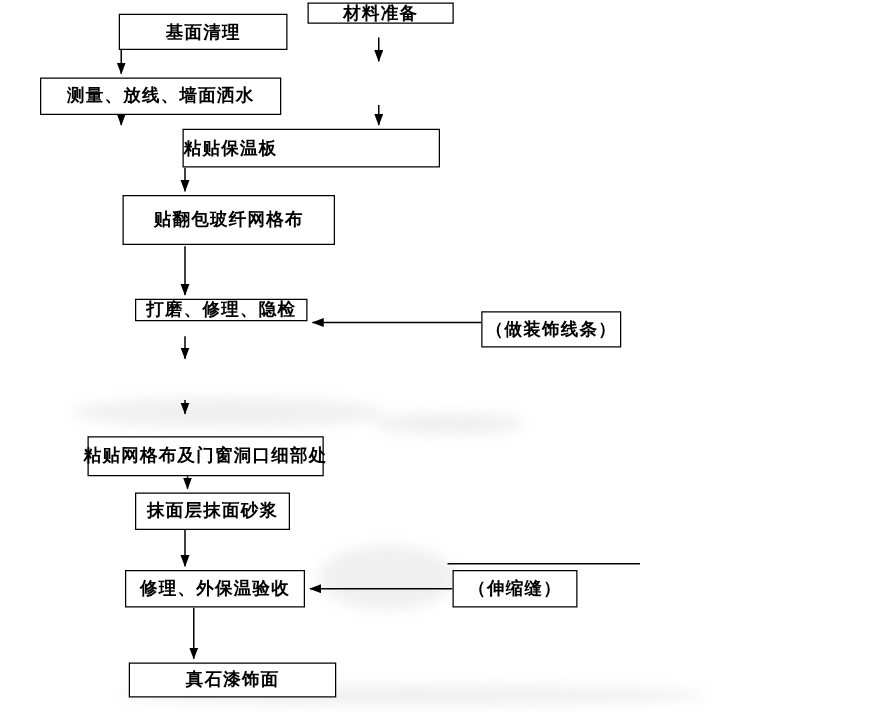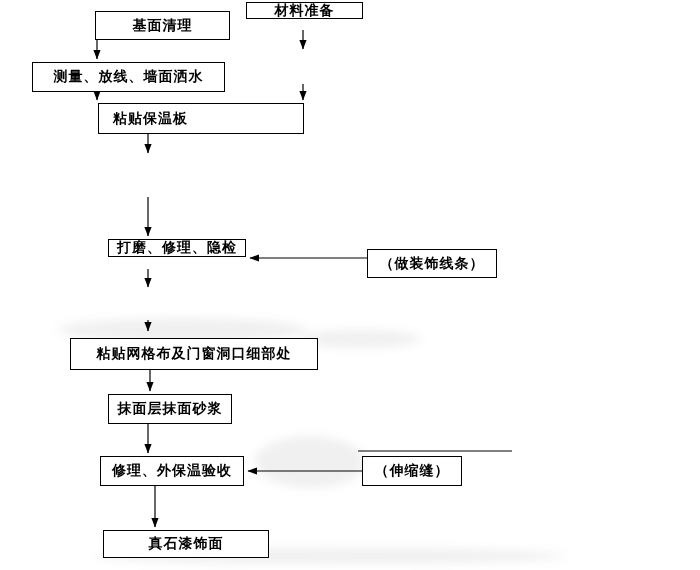--- a/index.html
+++ b/index.html
@@ -6,35 +6,35 @@
   .canvas{
     position:relative;width:700px;height:570px;background:#ffffff;overflow:hidden;
     font-family:"Liberation Serif","DejaVu Serif",serif;
   }
   .node{
     position:absolute;border:1px solid #000;background:#fff;box-sizing:border-box;
     display:flex;align-items:center;justify-content:center;
     font-size:14px;font-weight:700;color:#000;white-space:nowrap;
     letter-spacing:1px;z-index:2;
   }
-  .node.left{justify-content:flex-start;padding-left:14px;}
+  .node.left{justify-content:flex-start;margin-left:48px;}
   .arrows{position:absolute;left:0;top:0;z-index:1;}
   .arrows line{stroke:#000;stroke-width:1.2;}
   .smudge{position:absolute;z-index:0;border-radius:50%;filter:blur(5px);background:rgba(70,70,70,0.08);}
   
   #n-base{left:95px;top:11px;width:135px;height:29px;text-align:right;}
   #n-material{left:246px;top:2px;width:117px;height:17px;}
   #n-dea{left:246px;top:52px;width:117px;height:31px;}
   #n-measure{left:32px;top:62px;width:193px;height:30px;}
   #n-insulation{left:98px;top:103px;width:206px;height:31px;}
   #n-wrapmesh{left:98px;top:156px;width:170px;height:40px;}
   #n-grind{left:108px;top:239px;width:138px;height:18px;}
-  #n-moulding{left:367px;top:249px;width:130px;height:29px;border-width:1px;}
+  #n-moulding{left:385px;top:249px;width:112px;height:29px;border-width:1px;}
   #n-basecoat{left:108px;top:290px;width:138px;height:30px;}
-  #n-meshdetail{left:70px;top:338px;width:248px;height:32px;}
+  #n-meshdetail{left:70px;top:349px;width:189px;height:32px;}
   #n-finishcoat{left:108px;top:394px;width:124px;height:30px;}
   #n-acceptance{left:100px;top:456px;width:144px;height:30px;}
   #n-expansion{left:362px;top:456px;width:100px;height:30px;}
   #n-stonepaint{left:103px;top:530px;width:166px;height:28px;}
 </style>
 </head>
 <body>
 
 <div class="canvas">
 
@@ -62,20 +62,21 @@
     <line x1="148" y1="424" x2="148" y2="453" marker-end="url(#ah)"></line>
     <line x1="362" y1="471" x2="248" y2="471" marker-end="url(#ah)"></line>
     <line x1="155" y1="486" x2="155" y2="527" marker-end="url(#ah)"></line>
     <line x1="358" y1="451" x2="512" y2="451"></line>
   </svg>
 
   <div class="node" id="n-base">基面清理</div>
   <div class="node" id="n-material">材料准备</div>
   <div class="node" id="n-measure">测量、放线、墙面洒水</div>
   <div class="node left" id="n-insulation">粘贴保温板</div>
+  <div class="node" id="n-wrapmesh">贴翻包玻纤网格布</div>
   <div class="node" id="n-grind">打磨、修理、隐检</div>
   <div class="node" id="n-moulding">（做装饰线条）</div>
   <div class="node" id="n-meshdetail">粘贴网格布及门窗洞口细部处</div>
   <div class="node" id="n-finishcoat">抹面层抹面砂浆</div>
   <div class="node" id="n-acceptance">修理、外保温验收</div>
   <div class="node" id="n-expansion">（伸缩缝）</div>
   <div class="node" id="n-stonepaint">真石漆饰面</div>
 
 </div>
 

